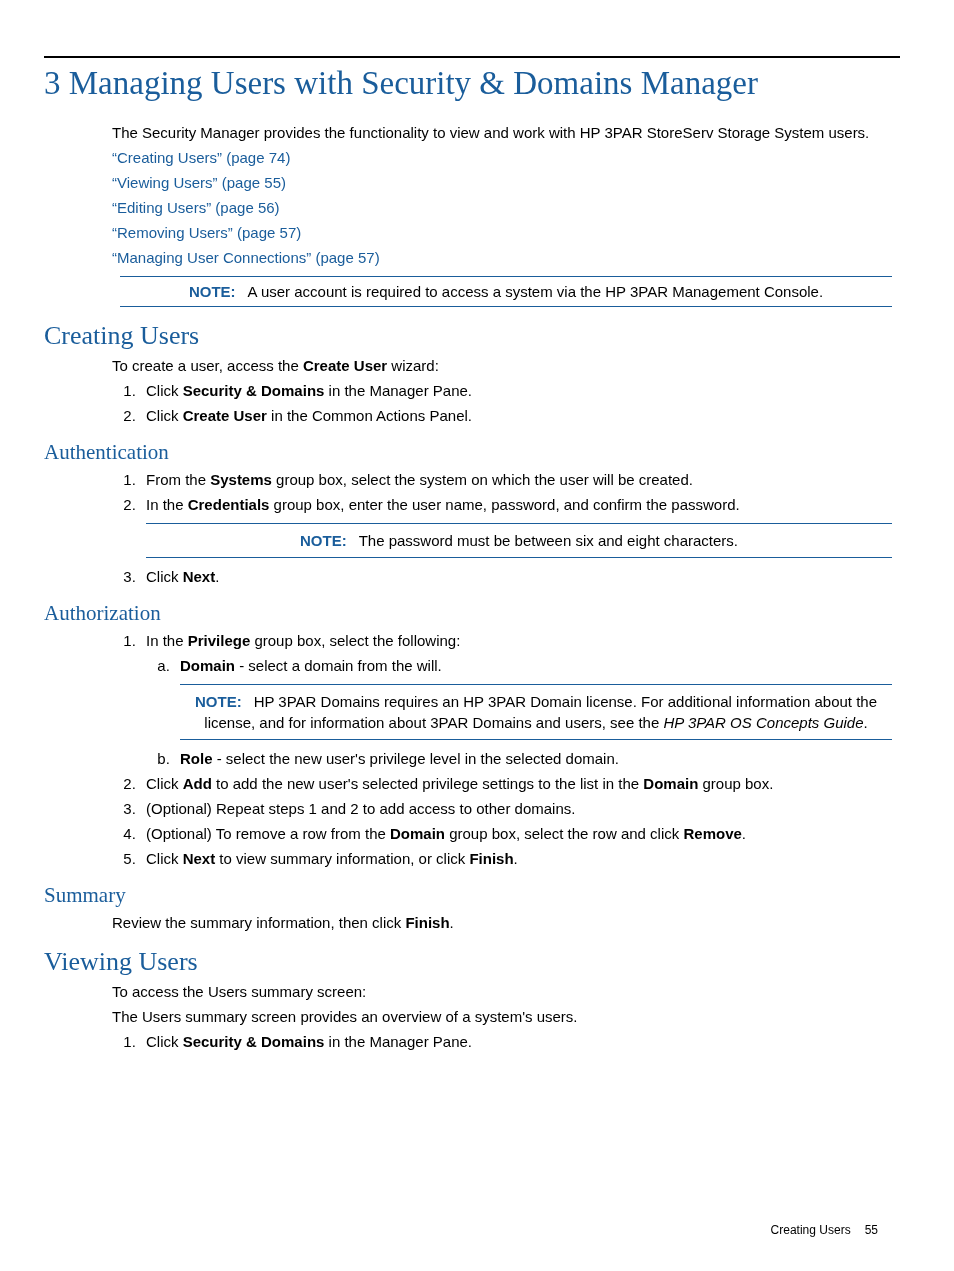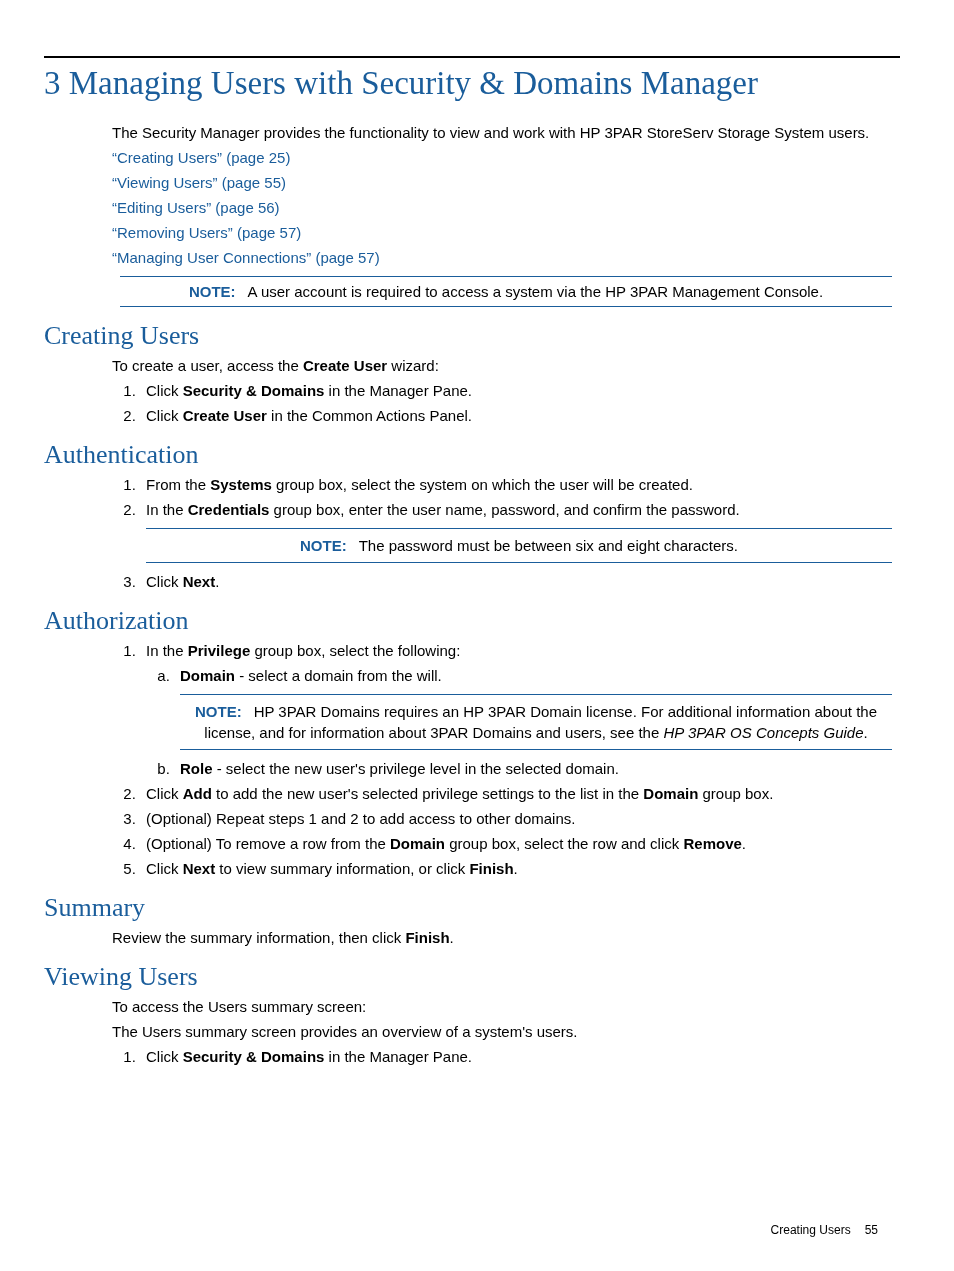--- a/index.html
+++ b/index.html
@@ -33,21 +33,21 @@
     font-family: Georgia, 'Times New Roman', serif;
     font-weight: normal;
     color: #1a5d9b;
     font-size: 26px;
     margin: 14px 0 4px 0;
   }
   h3.subsection {
     font-family: Georgia, 'Times New Roman', serif;
     font-weight: normal;
     color: #1a5d9b;
-    font-size: 26px;
+    font-size: 21px;
     margin: 14px 0 2px 0;
   }
   .body-indent {
     margin-left: 68px;
   }
   p {
     margin: 4px 0;
     line-height: 1.4;
   }
   .link {
@@ -105,21 +105,21 @@
 </style>
 </head>
 <body>
 
 <div class="page">
   <div class="rule"></div>
   <h1 class="chapter">3 Managing Users with Security &amp; Domains Manager</h1>
 
   <div class="body-indent">
     <p>The Security Manager provides the functionality to view and work with HP 3PAR StoreServ Storage System users.</p>
-    <p class="link">“Creating Users” (page 25)</p>
+    <p class="link">“Creating Users” (page 74)</p>
     <p class="link">“Viewing Users” (page 55)</p>
     <p class="link">“Editing Users” (page 56)</p>
     <p class="link">“Removing Users” (page 57)</p>
     <p class="link">“Managing User Connections” (page 57)</p>
 
     <div class="note-box">
       <span class="note-label">NOTE:</span><span>A user account is required to access a system via the HP 3PAR Management Console.</span>
     </div>
   </div>
 

